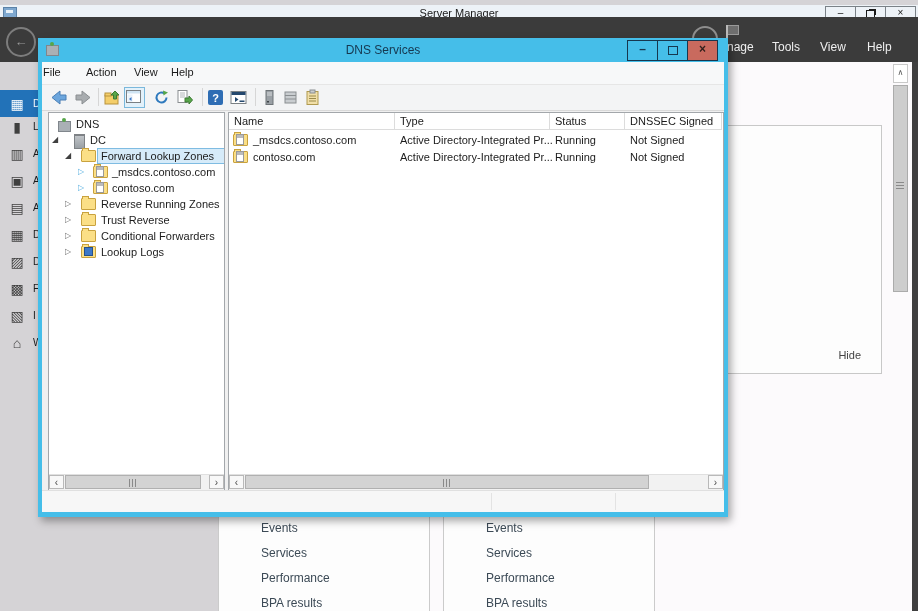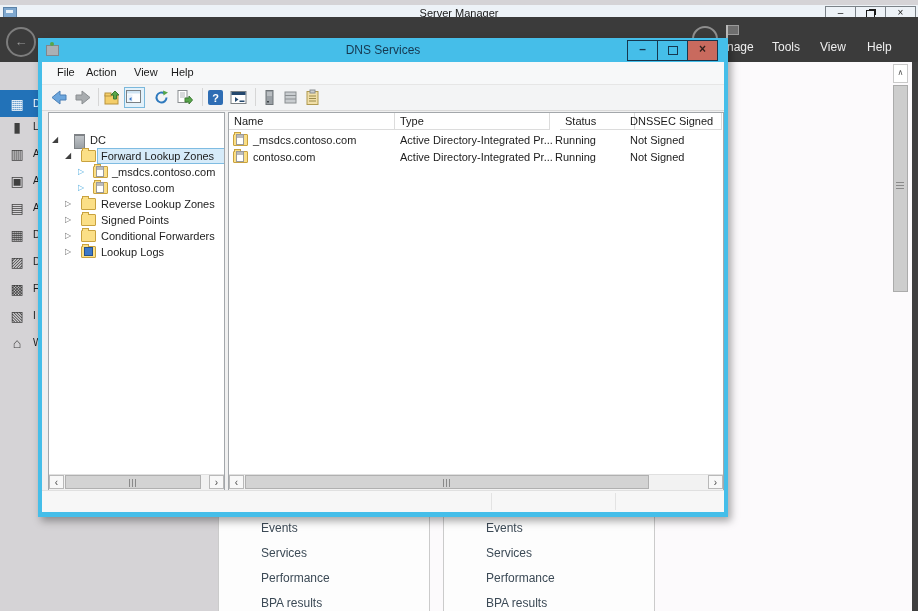--- a/index.html
+++ b/index.html
@@ -160,20 +160,23 @@
       <span class="abs nav-letter" style="left:33px;top:2px">I</span>
     </div>
   <div class="abs" style="left:0;top:335px">
       <span class="abs nav-glyph" style="left:6px;color:#3F3F3F">⌂</span>
       <span class="abs nav-letter" style="left:33px;top:2px">W</span>
     </div>
 
   <div class="abs white-right"></div>
   <div class="abs white-bottom"></div>
 
+  <div class="abs welcome-box">
+    <div class="hide-link">Hide</div>
+  </div>
 
   <div class="abs tile" style="left:218px">
     <div class="tile-row" style="top:4px">Events</div>
     <div class="tile-row" style="top:29px">Services</div>
     <div class="tile-row" style="top:54px">Performance</div>
     <div class="tile-row" style="top:79px">BPA results</div>
   </div>
   <div class="abs tile" style="left:443px">
     <div class="tile-row" style="top:4px">Events</div>
     <div class="tile-row" style="top:29px">Services</div>
@@ -194,21 +197,21 @@
       <div class="dns-btns">
         <div class="dns-btn">–</div>
         <div class="dns-btn"><span class="dns-maxbox"></span></div>
         <div class="dns-btn close">×</div>
       </div>
     </div>
 
     <div class="abs dns-body">
 
       <div class="abs dns-menubar">
-        <span class="dns-menu-item" style="left:15px">File</span>
+        <span class="dns-menu-item" style="left:1px">File</span>
         <span class="dns-menu-item" style="left:44px">Action</span>
         <span class="dns-menu-item" style="left:92px">View</span>
         <span class="dns-menu-item" style="left:129px">Help</span>
       </div>
 
       <div class="abs dns-toolbar">
         <span class="tb" style="left:9px">
             <svg width="17" height="17">
               <polygon points="9,2 9,6 15,6 15,11 9,11 9,15 1,8.5" fill="#6CA6DD" stroke="#4A7FB5"></polygon>
             </svg>
@@ -285,20 +288,24 @@
               <rect x="3" y="2.5" width="11" height="13" fill="#F1DFA8" stroke="#B09A50"></rect>
               <rect x="6" y="1" width="5" height="3" fill="#C9CDD0" stroke="#8A8E91"></rect>
               <line x1="5" y1="7" x2="12" y2="7" stroke="#9A8A4A"></line>
               <line x1="5" y1="9.5" x2="12" y2="9.5" stroke="#9A8A4A"></line>
               <line x1="5" y1="12" x2="12" y2="12" stroke="#9A8A4A"></line>
             </svg>
           </span>
       </div>
 
       <div class="abs pane left-pane">
+        <div class="trow" style="top:3px">
+          <span class="ico ico-dnsroot" style="left:9px"></span>
+          <span class="tlabel" style="left:27px">DNS</span>
+        </div>
         <div class="trow" style="top:19px">
           <span class="exp" style="left:3px;color:#404040">◢</span>
           <span class="ico ico-server" style="left:25px"></span>
           <span class="tlabel" style="left:41px">DC</span>
         </div>
         <div class="trow" style="top:35px">
           <span class="exp" style="left:16px;color:#404040">◢</span>
           <div class="sel-box" style="left:48px;width:126px"></div>
           <span class="ico ico-folder" style="left:32px"></span>
           <span class="tlabel" style="left:52px">Forward Lookup Zones</span>
@@ -309,26 +316,26 @@
           <span class="tlabel" style="left:63px">_msdcs.contoso.com</span>
         </div>
         <div class="trow" style="top:67px">
           <span class="exp" style="left:29px;color:#5AB1E0">▷</span>
           <span class="ico ico-folder ico-zone" style="left:44px"></span>
           <span class="tlabel" style="left:63px">contoso.com</span>
         </div>
         <div class="trow" style="top:83px">
           <span class="exp" style="left:16px;color:#707070">▷</span>
           <span class="ico ico-folder" style="left:32px"></span>
-          <span class="tlabel" style="left:52px">Reverse Lookup Zones</span>
+          <span class="tlabel" style="left:52px">Reverse Running Zones</span>
         </div>
         <div class="trow" style="top:99px">
           <span class="exp" style="left:16px;color:#707070">▷</span>
           <span class="ico ico-folder" style="left:32px"></span>
-          <span class="tlabel" style="left:52px">Signed Points</span>
+          <span class="tlabel" style="left:52px">Trust Reverse</span>
         </div>
         <div class="trow" style="top:115px">
           <span class="exp" style="left:16px;color:#707070">▷</span>
           <span class="ico ico-folder" style="left:32px"></span>
           <span class="tlabel" style="left:52px">Conditional Forwarders</span>
         </div>
         <div class="trow" style="top:131px">
           <span class="exp" style="left:16px;color:#707070">▷</span>
           <span class="ico ico-folder ico-log" style="left:32px"></span>
           <span class="tlabel" style="left:52px">Lookup Logs</span>
@@ -339,21 +346,21 @@
               <span class="hs-grip"></span>
             </span>
           <span class="hs-arrow" style="right:0">›</span>
         </div>
       </div>
 
       <div class="abs pane right-pane">
         <div class="lv-header">
           <span class="lv-h" style="left:0;width:166px">Name</span>
           <span class="lv-h" style="left:166px;width:155px">Type</span>
-          <span class="lv-h" style="left:331px;width:75px">Status</span>
+          <span class="lv-h" style="left:321px;width:75px">Status</span>
           <span class="lv-h" style="left:396px;width:97px">DNSSEC Signed</span>
         </div>
         <div class="lv-row" style="top:19px">
           <span class="ico ico-folder ico-zone" style="left:4px"></span>
           <span class="lv-cell" style="left:24px">_msdcs.contoso.com</span>
           <span class="lv-cell" style="left:171px">Active Directory-Integrated Pr...</span>
           <span class="lv-cell" style="left:326px">Running</span>
           <span class="lv-cell" style="left:401px">Not Signed</span>
         </div>
         <div class="lv-row" style="top:36px">

